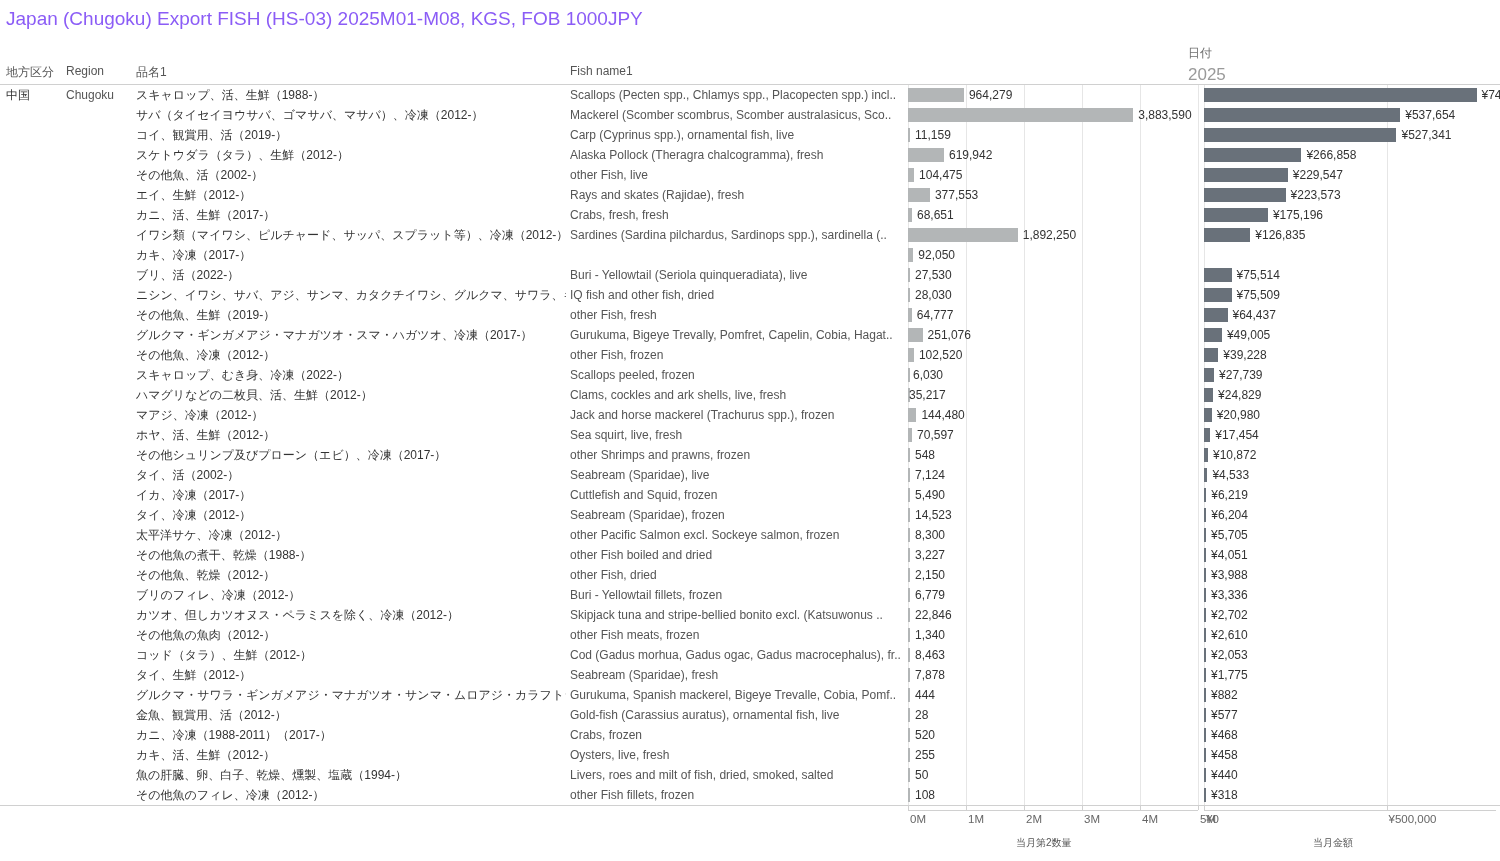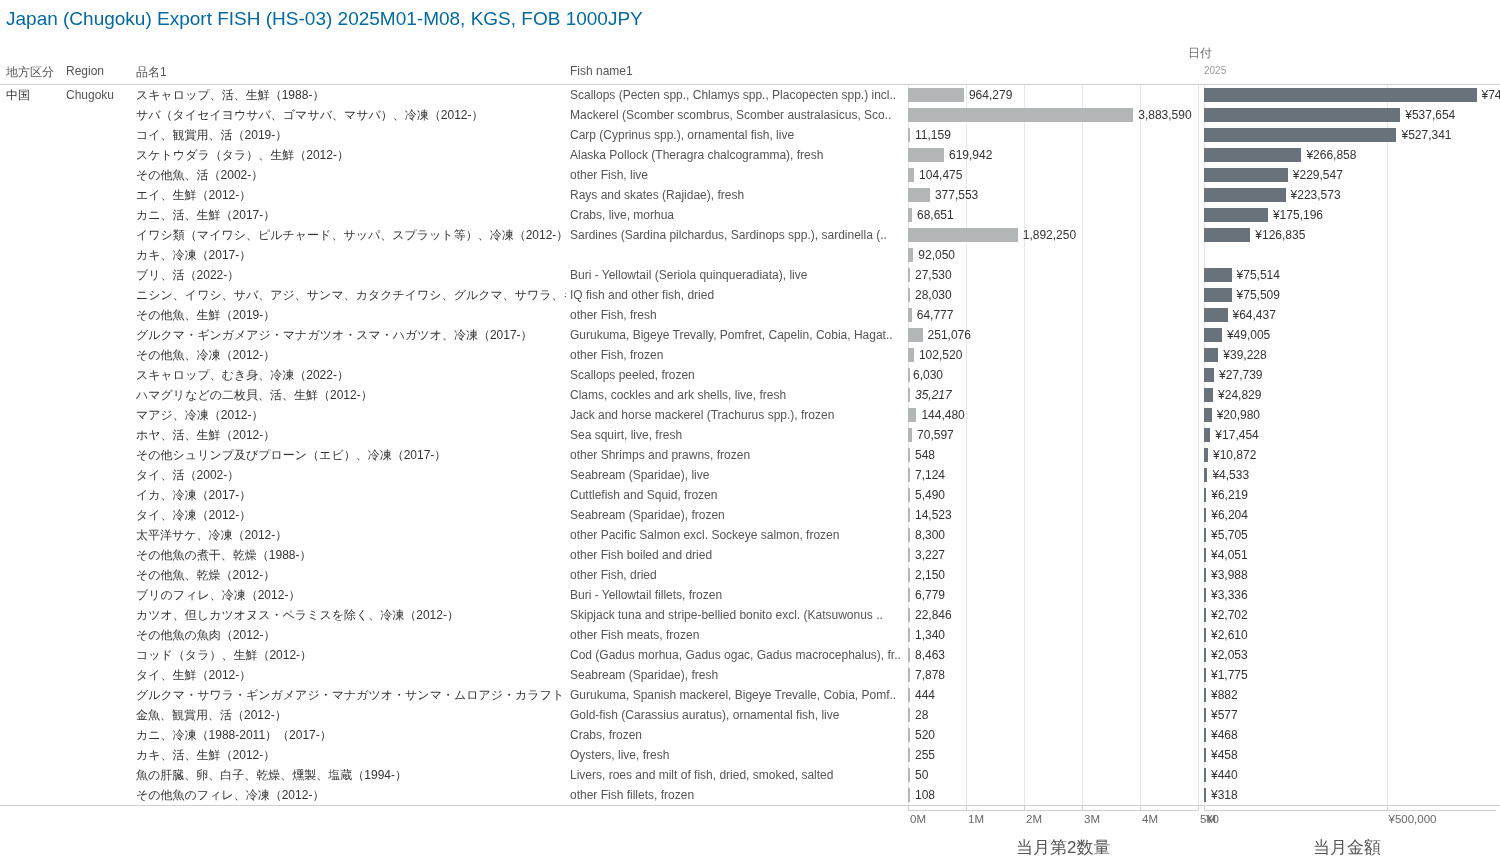--- a/index.html
+++ b/index.html
@@ -13,36 +13,35 @@
   }
   #page {
     position: relative;
     width: 1500px;
     height: 861px;
   }
   .title {
     position: absolute;
     left: 6px; top: 8px;
     font-size: 19px;
-    color: #0369a1;
+    color: #8b5cf6;
     white-space: nowrap;
   }
   
   .hdr-date {
     position: absolute;
     left: 1188px; top: 45px;
     font-size: 12px;
     color: #707070;
   }
   .hdr-year {
     position: absolute;
     left: 1188px; top: 65px;
-    font-size: 10px;
+    font-size: 17px;
     color: #9a9a9a;
-    margin-left: 16px;
   }
   .colhdr {
     position: absolute;
     top: 64px;
     font-size: 12px;
     color: #555555;
     white-space: nowrap;
   }
   .hdr-rule {
     position: absolute;
@@ -115,21 +114,21 @@
     height: 1px; background: #d0d0d0;
   }
   .tick {
     position: absolute;
     font-size: 11.5px;
     color: #666666;
     white-space: nowrap;
   }
   .axis-title {
     position: absolute;
-    font-size: 17px;
+    font-size: 10px;
     color: #555555;
     white-space: nowrap;
   }
   .vline {
     position: absolute;
     width: 1px;
     background: #e6e6e6;
   }
 </style>
 </head>
@@ -279,21 +278,21 @@
         </div>
         <div class="pane pane-amt">
           <div class="bar bar-amt" style="width: 81.6041px;"></div>
           <div class="val" style="left: 86.6041px;">¥223,573</div>
         </div>
       </div>
       <div class="row">
         <div class="cell c-region1"></div>
         <div class="cell c-region2"></div>
         <div class="cell c-item">カニ、活、生鮮（2017-）</div>
-        <div class="cell c-fish">Crabs, live, morhua</div>
+        <div class="cell c-fish">Crabs, fresh, fresh</div>
         <div class="grid-v" style="left: 908px;"></div>
         <div class="grid-v" style="left: 966px;"></div>
         <div class="grid-v" style="left: 1024px;"></div>
         <div class="grid-v" style="left: 1082px;"></div>
         <div class="grid-v" style="left: 1140px;"></div>
         <div class="grid-v" style="left: 1198px;"></div>
         <div class="grid-v" style="left: 1204px;"></div>
         <div class="grid-v" style="left: 1386.5px;"></div>
         <div class="pane pane-qty">
           <div class="bar bar-qty" style="width: 3.98176px;"></div>
@@ -483,21 +482,21 @@
         <div class="grid-v" style="left: 908px;"></div>
         <div class="grid-v" style="left: 966px;"></div>
         <div class="grid-v" style="left: 1024px;"></div>
         <div class="grid-v" style="left: 1082px;"></div>
         <div class="grid-v" style="left: 1140px;"></div>
         <div class="grid-v" style="left: 1198px;"></div>
         <div class="grid-v" style="left: 1204px;"></div>
         <div class="grid-v" style="left: 1386.5px;"></div>
         <div class="pane pane-qty">
           <div class="bar bar-qty" style="width: 2.04259px;"></div>
-          <div class="val" style="left: 7px; font-style: italic;">35,217</div>
+          <div class="val" style="left: 1px;">35,217</div>
         </div>
         <div class="pane pane-amt">
           <div class="bar bar-amt" style="width: 9.06259px;"></div>
           <div class="val" style="left: 14.0626px;">¥24,829</div>
         </div>
       </div>
       <div class="row">
         <div class="cell c-region1"></div>
         <div class="cell c-region2"></div>
         <div class="cell c-item">マアジ、冷凍（2012-）</div>

